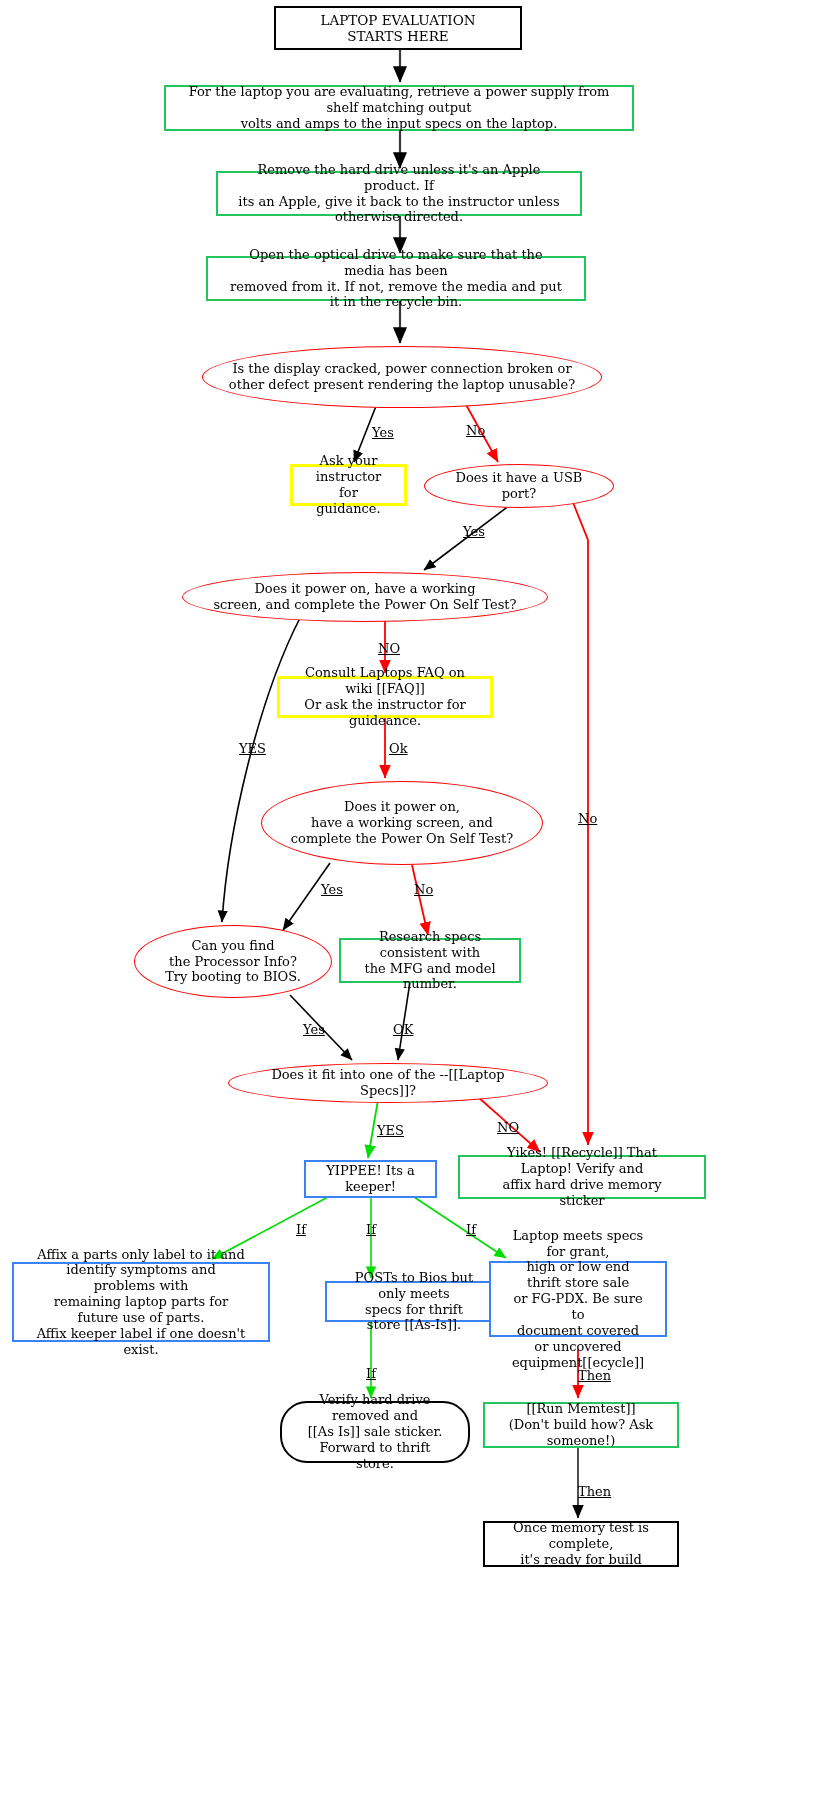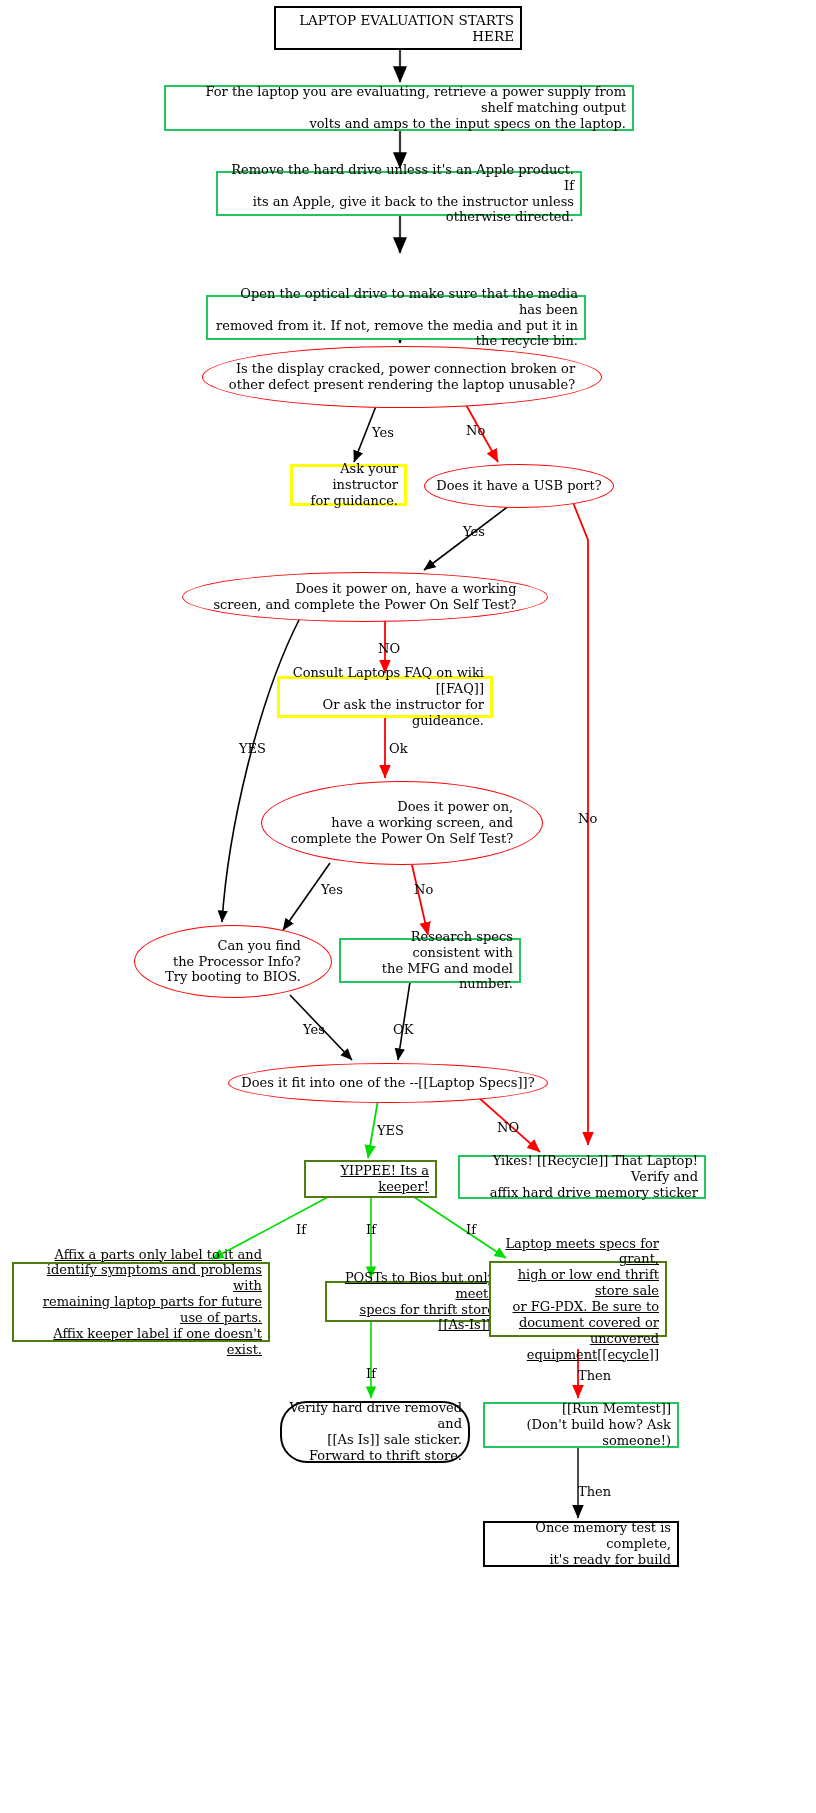--- a/index.html
+++ b/index.html
@@ -32,39 +32,39 @@
     align-items: center;
     justify-content: center;
     text-align: center;
     color: #000000;
     background: #ffffff;
     line-height: 1.22;
   }
   .node .txt {
     display: block;
     white-space: pre-line;
-    padding: 0 6px;
-    text-align: right;
+    padding: 0 20px;
   }
   .box {
     border-style: solid;
   }
   .box-black { border: 2px solid #000000; }
   .box-red   { border: 2px solid #22c55e; }
   .box-yellow{ border: 3px solid #ffff00; }
-  .box-green { border: 2px solid #4d7c0f; text-decoration: underline; }
+  .box-green { border: 2px solid #3b82f6; }
   .ellipse {
     border: 1.6px solid #ff0000;
     border-radius: 50% / 50%;
   }
   .edge-label {
     position: absolute;
     color: #000000;
     background: transparent;
     white-space: nowrap;
+    text-decoration: underline;
   }
   .fs14 { font-size: 13.5px; }
   .fs13 { font-size: 13px; }
 </style>
 </head>
 <body>
 
 <div id="canvas">
 
   <svg id="edges" viewBox="0 0 816 1813">
@@ -134,21 +134,21 @@
   <div class="node box box-red fs13" style="left:164px; top:85px; width:470px; height:46px;">
     <span class="txt">For the laptop you are evaluating, retrieve a power supply from shelf matching output
 volts and amps to the  input specs on the laptop.</span>
   </div>
 
   <div class="node box box-red fs13" style="left:216px; top:171px; width:366px; height:45px;">
     <span class="txt">Remove the hard drive unless it's an Apple product. If
 its an Apple, give it back to the instructor unless otherwise directed.</span>
   </div>
 
-  <div class="node box box-red fs13" style="left:206px; top:256px; width:380px; height:45px;margin-top:39px;">
+  <div class="node box box-red fs13" style="left:206px; top:256px; width:380px; height:45px;">
     <span class="txt">Open the optical drive to make sure that the media has been
 removed from it. If not, remove the media and put it in the recycle bin.</span>
   </div>
 
   <div class="node ellipse fs13" style="left:202px; top:346px; width:400px; height:62px;">
     <span class="txt">Is the display cracked, power connection broken or
 other defect present rendering the laptop unusable?</span>
   </div>
 
   <div class="node box box-yellow fs13" style="left:290px; top:464px; width:117px; height:42px;">

